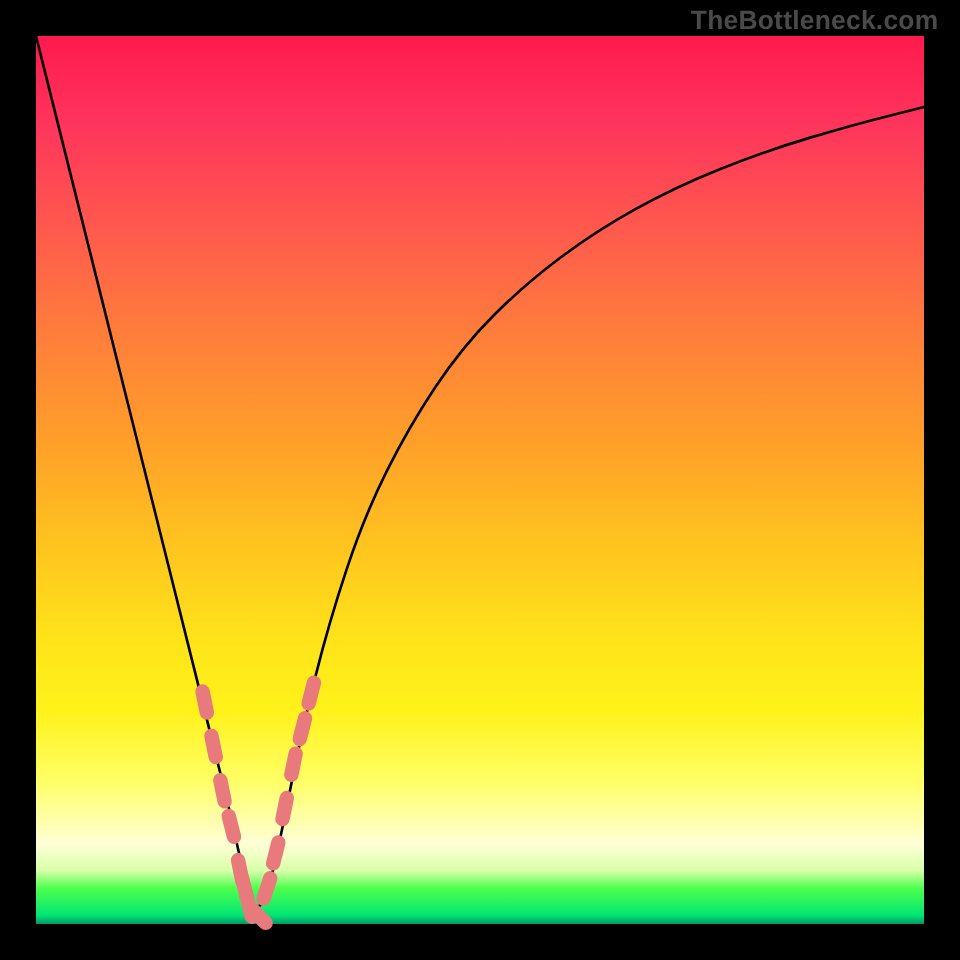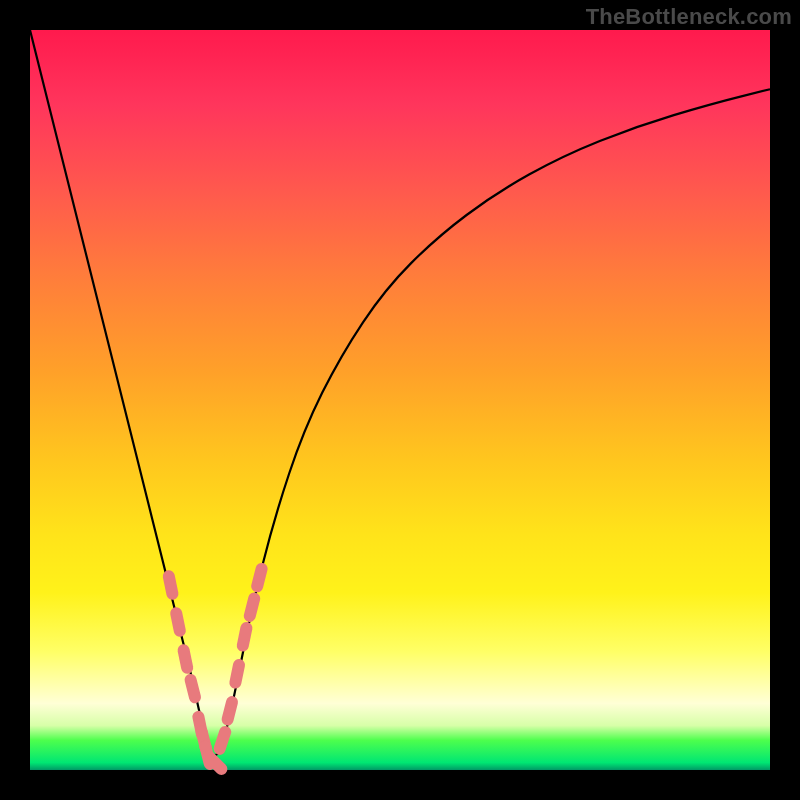--- a/index.html
+++ b/index.html
@@ -40,21 +40,21 @@
       #ffffd6 91%,
       #d7ffa8 94%,
       #4dff4d 96%,
       #00e673 99%,
       #009966 100%
     );
   }
   .watermark {
     position: absolute;
     top: 4px;
-    right: 8px;
+    right: 18px;
     color: #4a4a4a;
     font-size: 22px;
     font-weight: 600;
     letter-spacing: 0.2px;
     user-select: none;
   }
   svg.curve {
     position: absolute;
     left: 0;
     top: 0;

